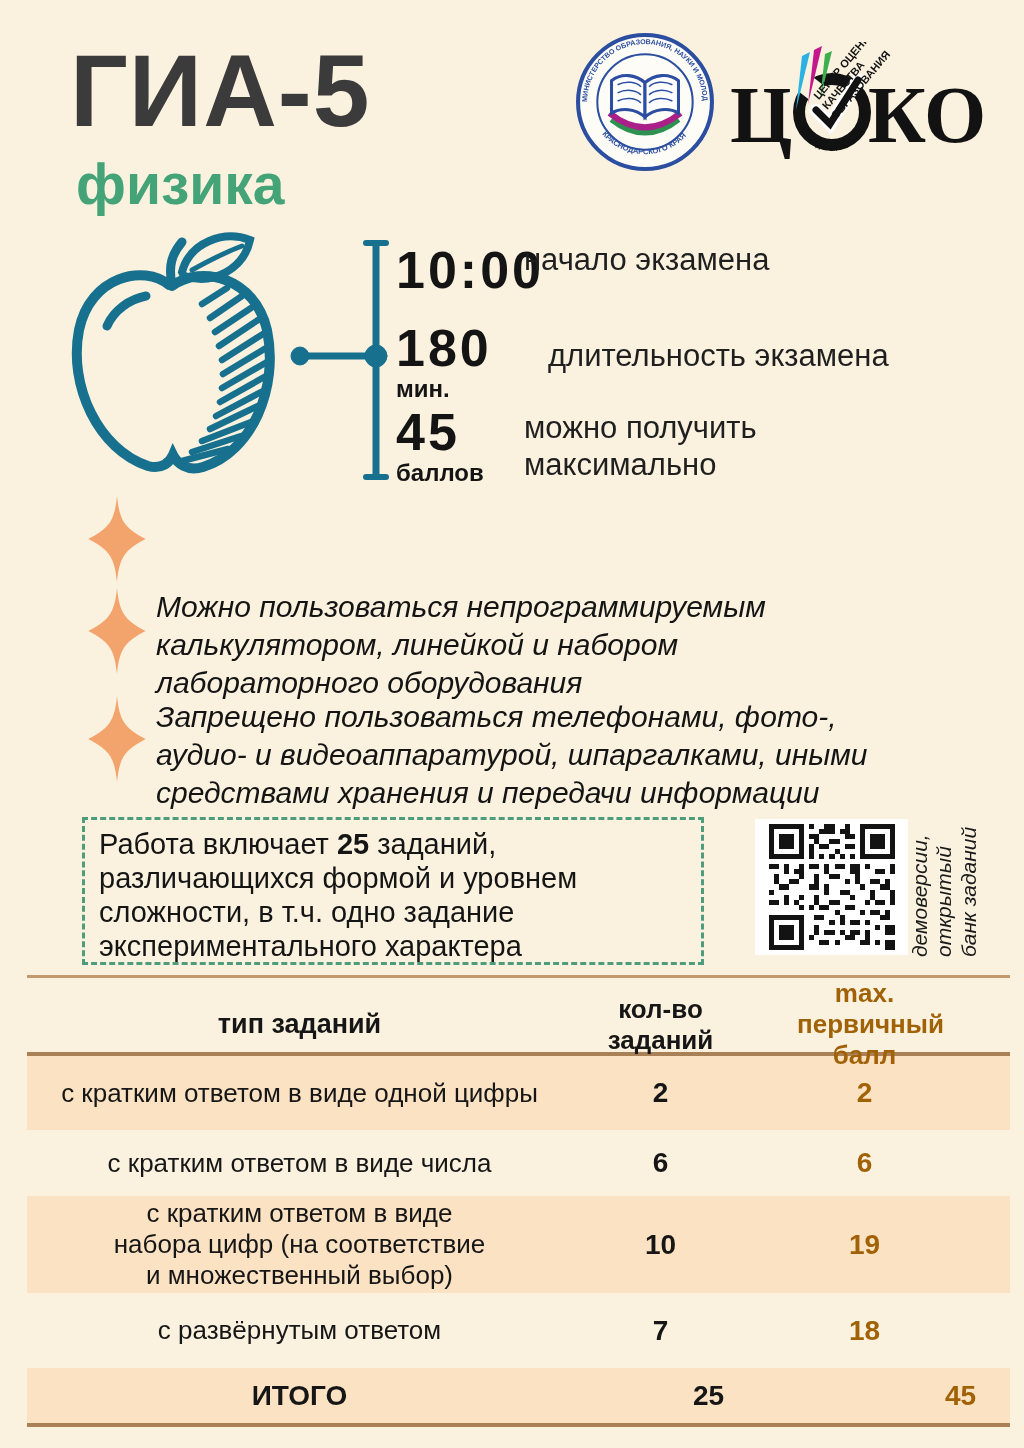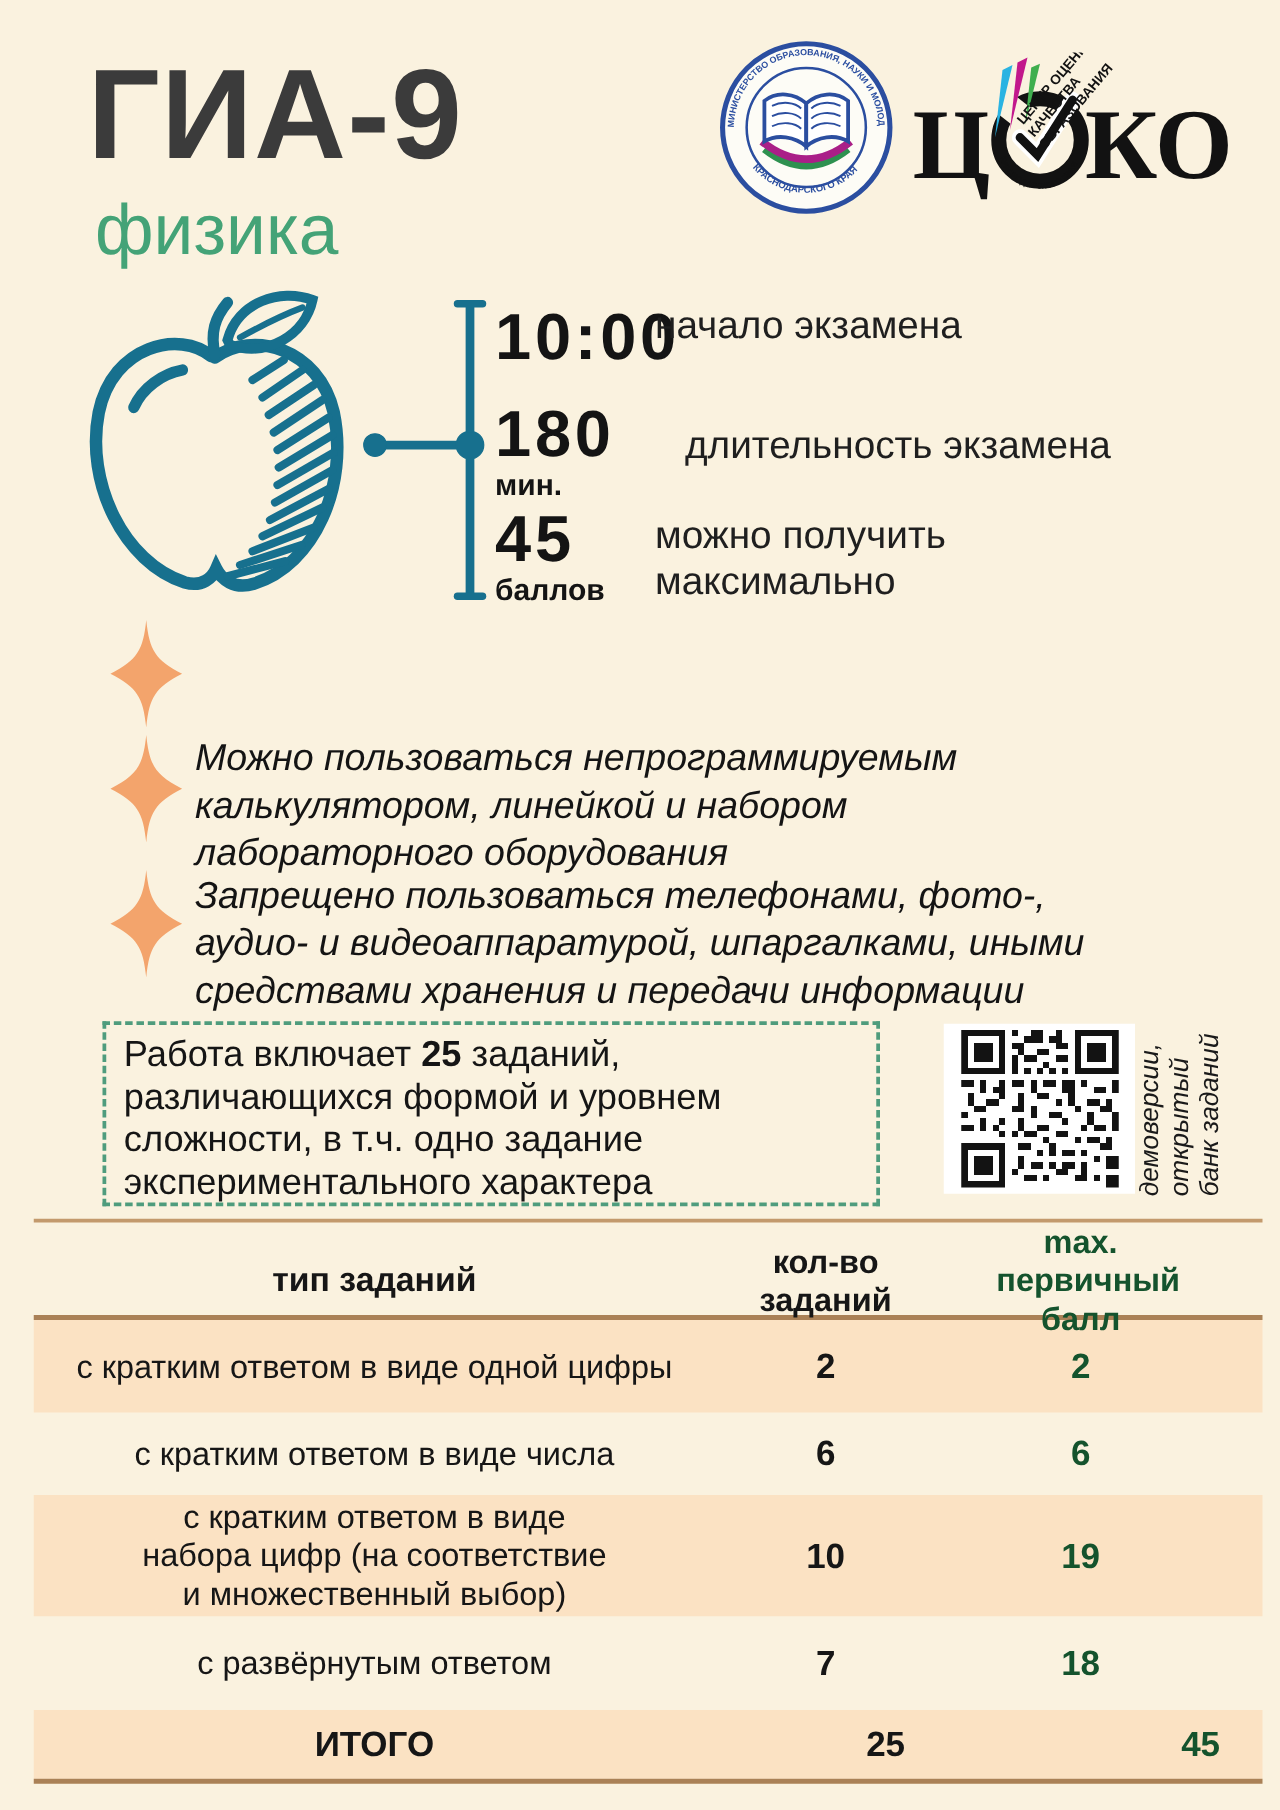--- a/index.html
+++ b/index.html
@@ -4,21 +4,21 @@
 <style>
   html,body{margin:0;padding:0;background:#e8e8e8;}
   .page{
     position:relative;width:1024px;height:1448px;margin:0 auto;
     background:#faf2df;overflow:hidden;
     font-family:"Liberation Sans",sans-serif;color:#1a1a1a;
   }
   
   .title{position:absolute;left:70px;top:40px;font-size:102px;font-weight:800;
          letter-spacing:1px;line-height:1;color:#3b3b3b;}
-  .subject{position:absolute;left:76px;top:156px;font-size:57px;font-weight:400;
+  .subject{position:absolute;left:76px;top:156px;font-size:57px;font-weight:700;
            line-height:1;color:#44a377;}
   .logo-ministry{position:absolute;left:575px;top:32px;width:140px;height:140px;}
   .logo-coko{position:absolute;left:728px;top:42px;width:256px;height:122px;}
   
   .apple{position:absolute;left:52px;top:226px;width:240px;height:258px;}
   .timeline{position:absolute;left:286px;top:234px;width:106px;height:252px;}
   .fact{position:absolute;left:396px;}
   .fact .v{font-size:52px;font-weight:800;letter-spacing:3px;line-height:1;color:#141414;}
   .fact .u{font-size:24px;font-weight:700;line-height:1;margin-top:3px;color:#141414;}
   .fact-label{position:absolute;left:524px;font-size:31px;line-height:1.18;
@@ -44,34 +44,34 @@
               writing-mode:vertical-rl;transform:rotate(180deg);
               font-style:italic;font-size:21px;font-weight:500;line-height:1.16;
               white-space:pre-line;color:#1a1a1a;}
   
   .table{position:absolute;left:27px;top:975px;width:983px;}
   .hline{height:3px;background:#c39a6d;}
   .hline.thick{height:4px;background:#aa8156;}
   .trow{display:grid;grid-template-columns:545px 225px 213px;align-items:center;}
   .trow .c1{text-align:center;font-size:26px;line-height:31px;white-space:pre-line;color:#161616;}
   .trow .c2{text-align:center;padding-right:48px;font-size:28px;font-weight:700;color:#161616;}
-  .trow .c3{text-align:center;padding-right:78px;font-size:28px;font-weight:700;color:#14532d;}
+  .trow .c3{text-align:center;padding-right:78px;font-size:28px;font-weight:700;color:#a16207;}
   .thead{height:74px;}
   .thead .c1{font-weight:700;font-size:27px;}
   .thead .c2,.thead .c3{font-weight:700;font-size:26px;line-height:31px;}
   .band{background:#fbe2c3;}
   .r1{height:74px;} .r2{height:66px;} .r3{height:97px;} .r4{height:75px;} .r5{height:55px;gap:48px;}
   .r5 .c1{font-weight:700;font-size:28px;}
 </style>
 </head>
 <body>
 
 <div class="page">
 
-  <div class="title">ГИА-9</div>
+  <div class="title">ГИА-5</div>
   <div class="subject">физика</div>
 
   <svg class="logo-ministry" viewBox="0 0 138 138">
     <circle cx="69" cy="69" r="66" fill="#fdfcf6" stroke="#2b4ea0" stroke-width="4"></circle>
     <circle cx="69" cy="69" r="47" fill="none" stroke="#2b4ea0" stroke-width="2"></circle>
     <defs>
       <path id="arcTop" d="M12,69 A57,57 0 1 1 126,69"></path>
       <path id="arcBot" d="M22,94 A55,55 0 0 0 116,94"></path>
     </defs>
     <text font-size="7" font-weight="bold" fill="#2b4ea0">

